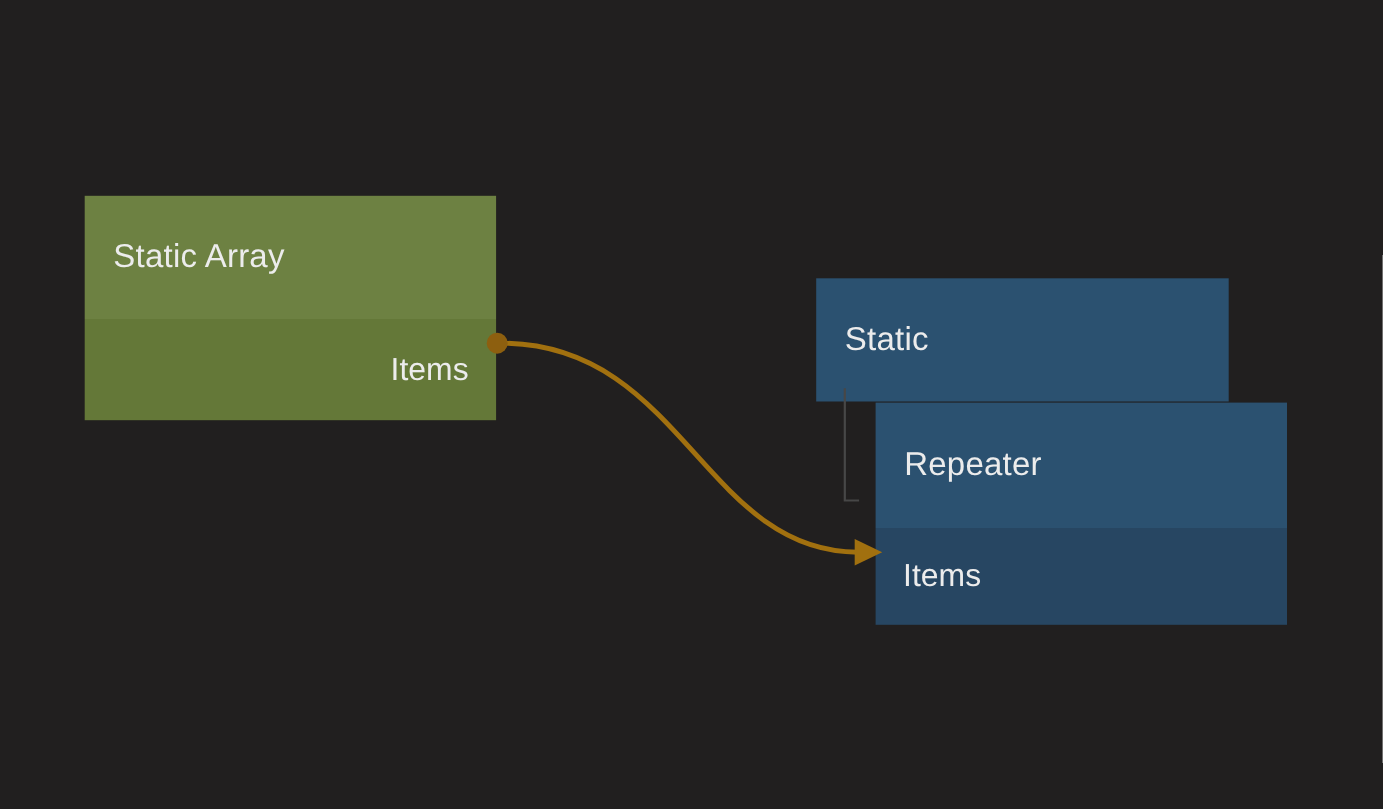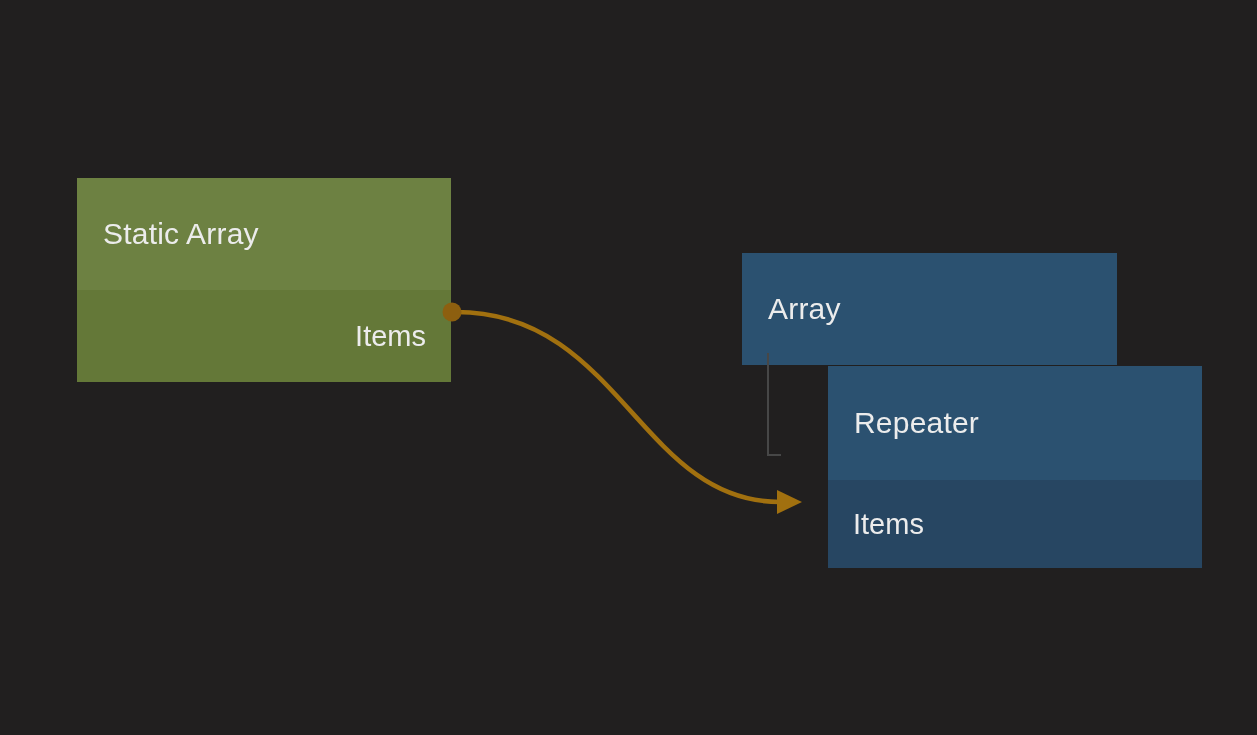--- a/index.html
+++ b/index.html
@@ -36,21 +36,21 @@
     text-align: center;
   }
   
   .node-static-array { left: 77px; top: 178px; width: 374px; height: 180px; }
   .node-static-array .node-header { background: var(--green-header, #6d8142); height: 88px; }
   .node-static-array .node-row { background: var(--green-body, #647838); height: 92px; justify-content: flex-end; }
   
   .node-group { left: 742px; top: 253px; width: 375px; height: 88px; }
   .node-group .node-header { background: var(--blue-header, #2b5170); height: 88px; }
   
-  .node-repeater { left: 828px; top: 366px; width: 374px; height: 136px; }
+  .node-repeater { left: 796px; top: 366px; width: 374px; height: 136px; }
   .node-repeater .node-header { background: var(--blue-header, #2b5170); height: 90px; }
   .node-repeater .node-row { background: var(--blue-body, #274662); height: 88px; justify-content: flex-start; }
 
   .wire-layer {
     position: absolute;
     left: 0; top: 0;
     width: 1257px;
     height: 735px;
     z-index: 5;
     pointer-events: none;
@@ -77,21 +77,21 @@
     <div class="node-header">
       <span>Static Array</span>
     </div>
     <div class="node-row">
       <span>Items</span>
     </div>
   </div>
 
   <div class="node node-group">
     <div class="node-header">
-      <span>Array</span>
+      <span>Static</span>
     </div>
   </div>
 
   <div class="node node-repeater">
     <div class="node-header">
       <span>Repeater</span>
     </div>
     <div class="node-row">
       <span>Items</span>
     </div>

